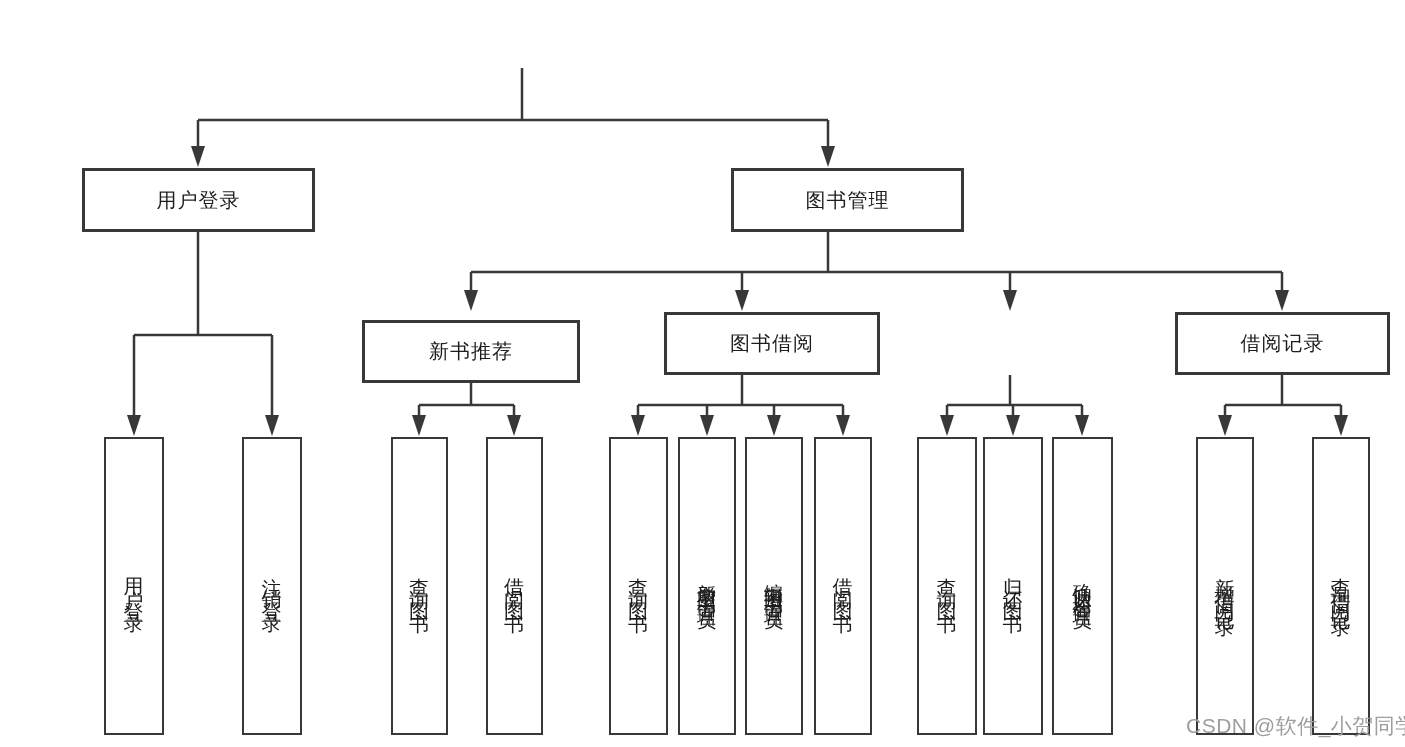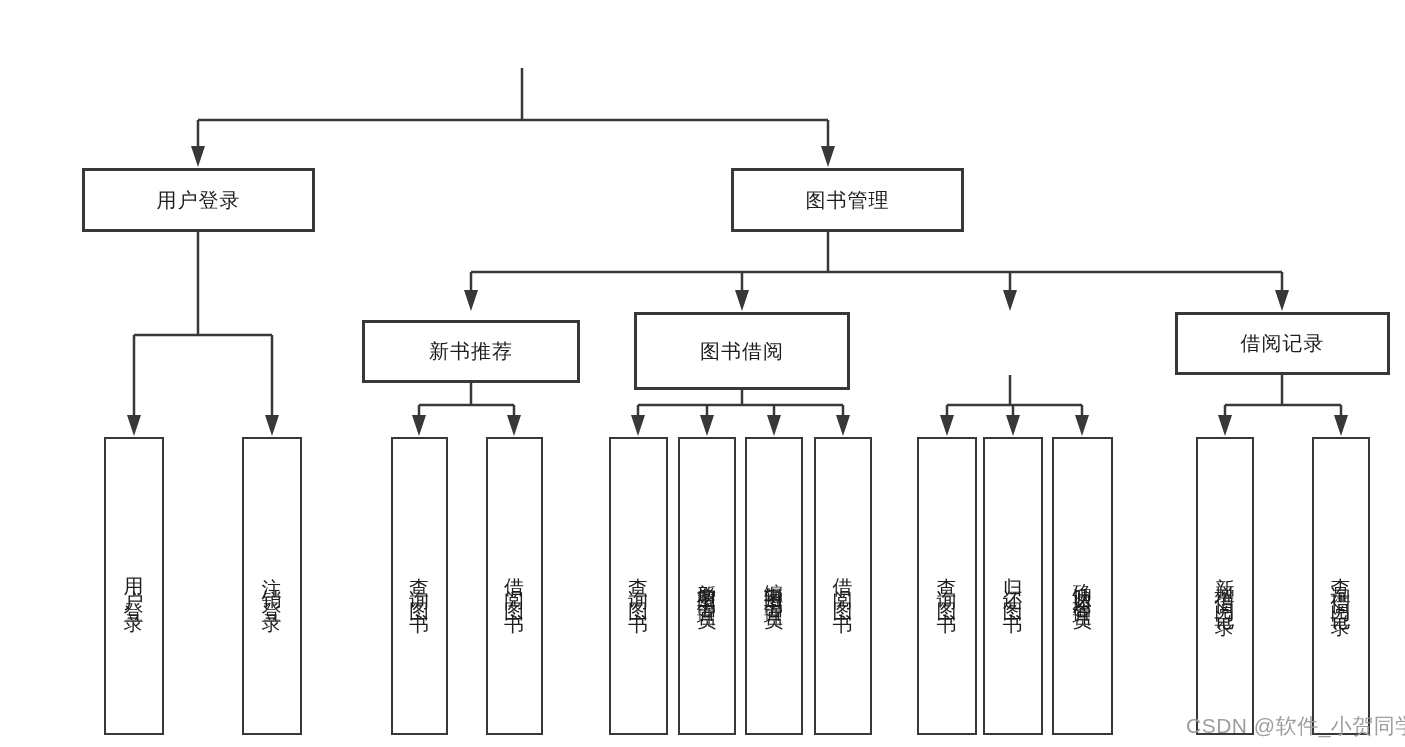--- a/index.html
+++ b/index.html
@@ -130,21 +130,21 @@
   <div class="node" style="left:82px; top:168px; width:233px; height:64px;">
     <span>用户登录</span>
   </div>
   <div class="node" style="left:712px; top:168px; width:233px; height:64px;margin-left:19px;">
     <span>图书管理</span>
   </div>
 
   <div class="node" style="left:362px; top:320px; width:218px; height:63px;">
     <span>新书推荐</span>
   </div>
-  <div class="node" style="left:634px; top:312px; width:216px; height:78px;">
+  <div class="node" style="left:664px; top:312px; width:216px; height:63px;">
     <span>图书借阅</span>
   </div>
   <div class="node" style="left:1175px; top:312px; width:215px; height:63px;">
     <span>借阅记录</span>
   </div>
 
   <div class="leaf" style="left:104px; width:60px;">
     <span class="vtext">用户登录</span>
   </div>
   <div class="leaf" style="left:242px; width:60px;">

